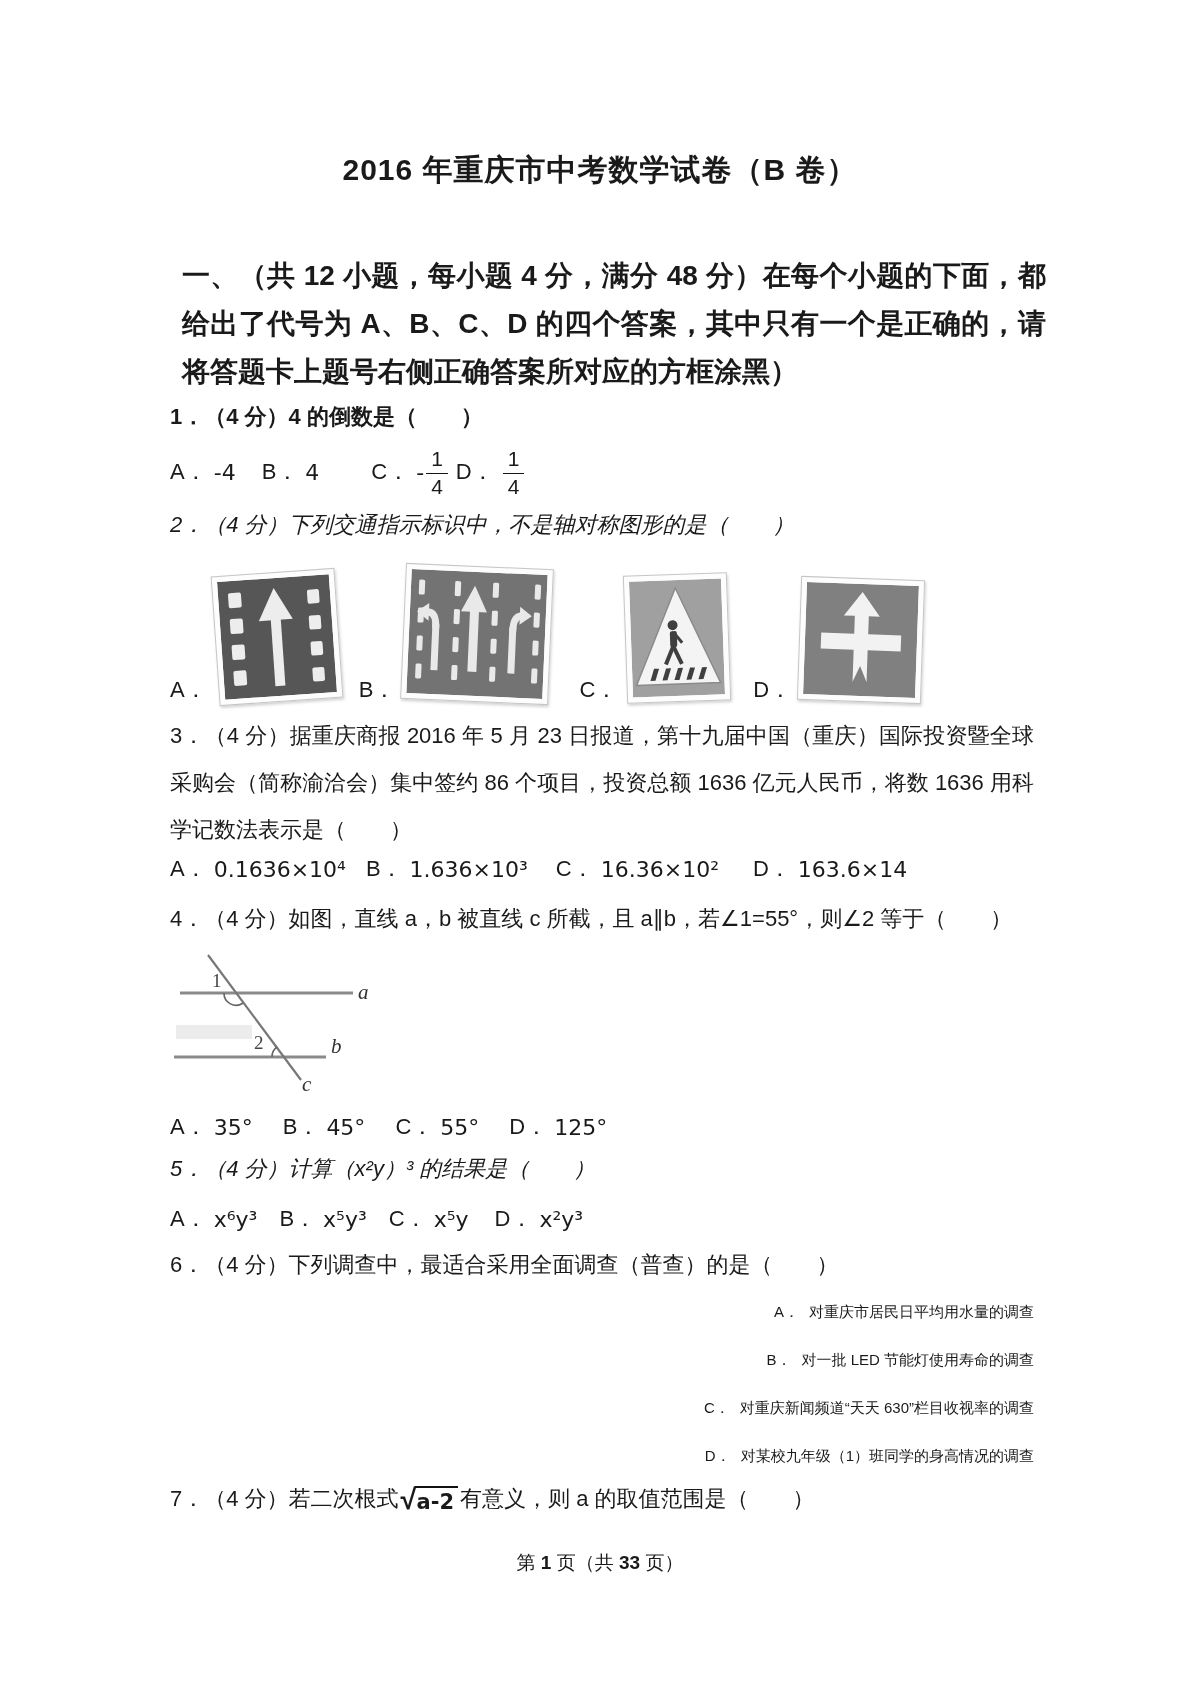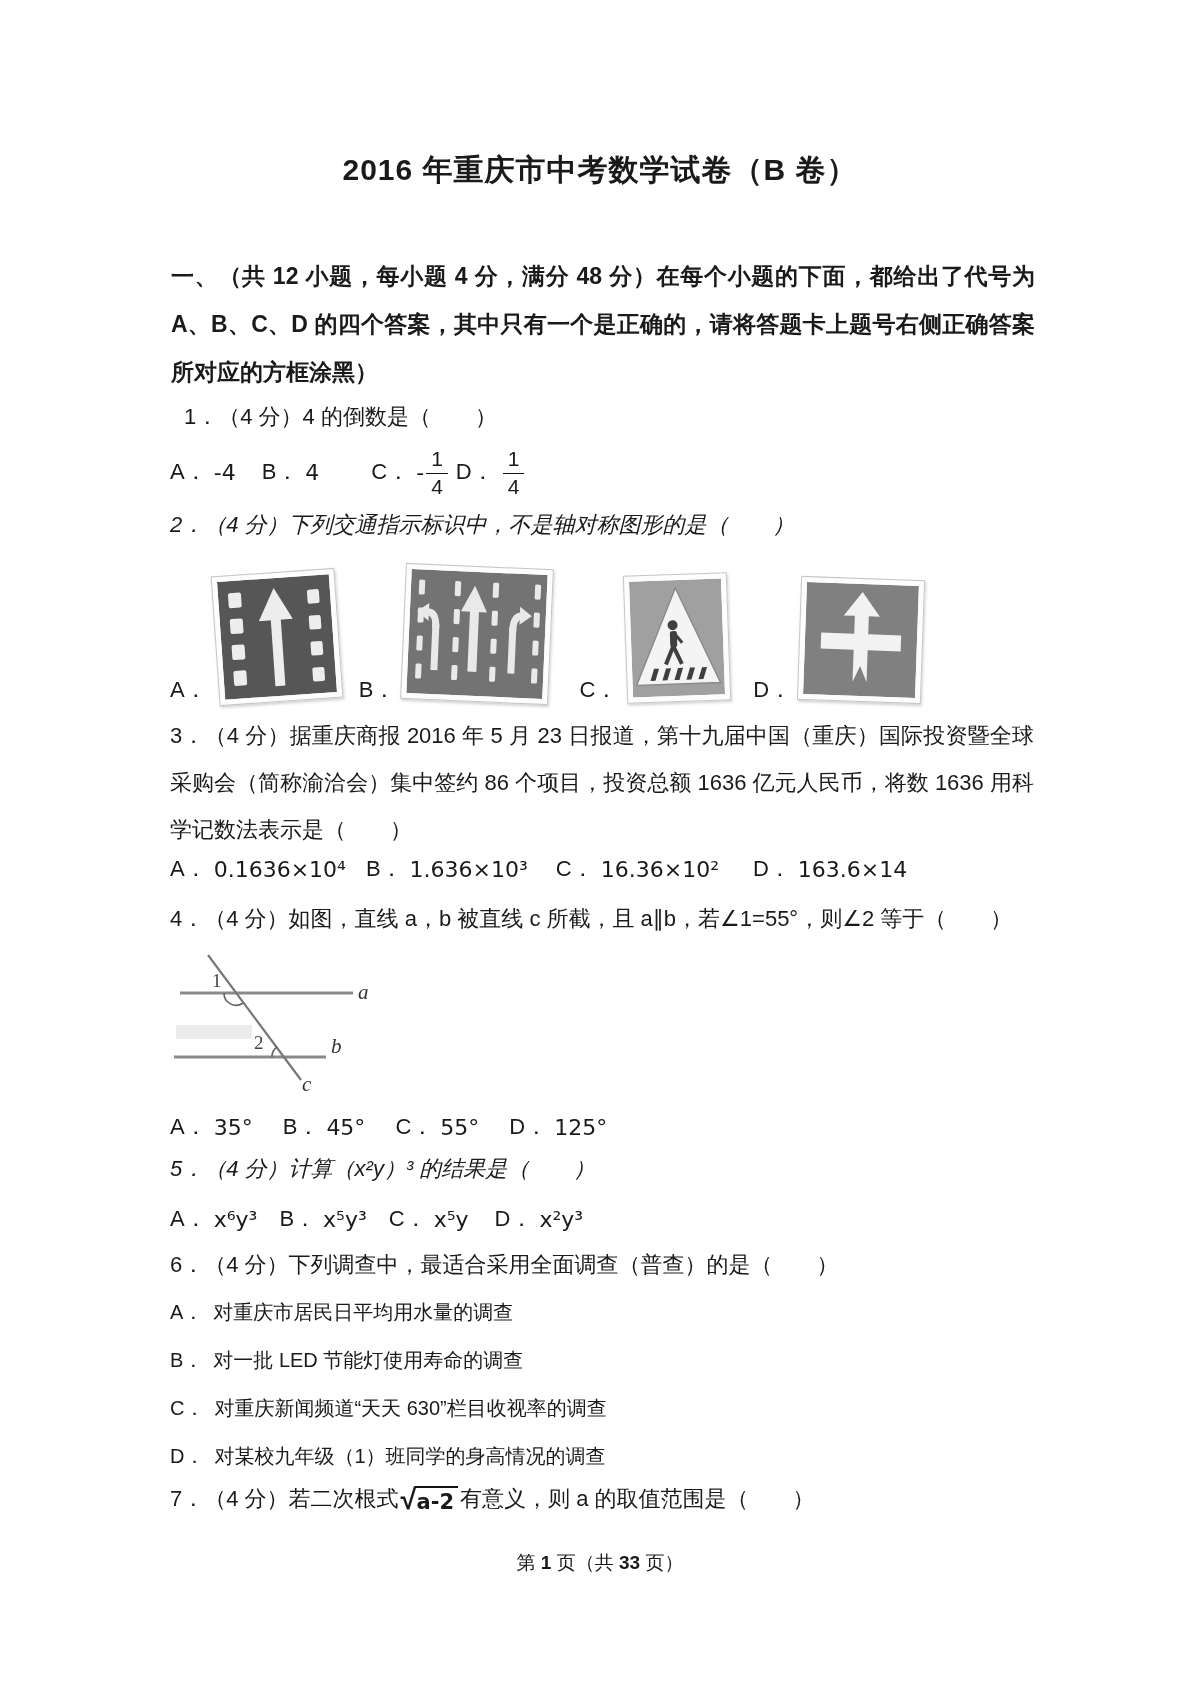--- a/index.html
+++ b/index.html
@@ -2,21 +2,21 @@
 <html><head>
 <meta charset="utf-8">
 <style>
   html,body{margin:0;padding:0;background:#ffffff;}
   .page{
     position:relative;width:1200px;height:1698px;background:#ffffff;
     font-family:"Liberation Sans","DejaVu Sans",sans-serif;color:#1a1a1a;overflow:hidden;
   }
   .abs{position:absolute;}
   .title{top:150px;left:0;width:100%;text-align:center;font-size:30px;font-weight:bold;letter-spacing:1px;}
-  .intro{top:252px;left:171px;width:864px;font-size:23px;font-weight:bold;line-height:48px;text-align:justify;}
+  .intro{top:252px;left:182px;width:864px;font-size:28px;font-weight:bold;line-height:48px;text-align:justify;}
   .qline{font-size:22px;line-height:30px;white-space:nowrap;}
   .qpara{font-size:22px;line-height:47px;text-align:justify;}
   .opt-row{display:flex;align-items:center;font-size:22px;}
   .opt{display:flex;align-items:center;white-space:nowrap;}
   .opt .olabel{margin-right:7px;}
   .math{font-family:"DejaVu Sans","Liberation Sans",sans-serif;}
   
   .frac{display:inline-flex;flex-direction:column;align-items:center;line-height:1.15;font-size:21px;transform:translateY(1px);margin:0 2px;}
   .frac .fn{padding:0 5px 1px 5px;border-bottom:1.8px solid #151515;}
   .frac .fd{padding-top:1px;}
@@ -24,21 +24,21 @@
   .signs-row{top:556px;left:170px;width:880px;height:146px;display:flex;align-items:flex-end;}
   .sign-group{display:flex;align-items:flex-end;}
   .sign-label{font-size:22px;margin-right:8px;line-height:24px;}
   .sign-frame{background:#fdfdfd;padding:5px;border:1px solid #c6c6c6;box-shadow:1px 2px 3px rgba(0,0,0,0.18);font-size:0;}
   .rotA{transform:rotate(-4deg);}
   .rotB{transform:rotate(2.5deg);}
   .rotC{transform:rotate(-2deg);}
   .rotD{transform:rotate(2deg);}
   .mrA{margin-right:20px;} .mrB{margin-right:28px;} .mrC{margin-right:24px;}
   
-  .q6-opts{top:1288px;left:170px;width:864px;font-size:20px;line-height:48px;}
+  .q6-opts{top:1288px;left:170px;width:864px;font-size:15px;line-height:48px;text-align:right;}
   .q6-opts .oline{white-space:nowrap;}
   .q6-opts .olabel{margin-right:10px;}
   
   .q7{top:1484px;left:170px;display:flex;align-items:center;font-size:22px;white-space:nowrap;text-align:center;}
   .radical{display:inline-flex;align-items:flex-start;font-weight:bold;margin:0 2px;}
   .sqrt-sym{font-size:29px;line-height:26px;font-weight:bold;}
   .radicand{border-top:2.2px solid #111;padding:3px 4px 0 2px;margin-left:-2px;font-size:21px;line-height:22px;}
   
   .footer{top:1550px;left:0;width:100%;text-align:center;font-size:19px;}
   .footer b{font-weight:bold;}
@@ -47,21 +47,21 @@
 </style>
 </head>
 <body>
 
 <div class="page">
 
   <div class="abs title">2016 年重庆市中考数学试卷（B 卷）</div>
 
   <div class="abs intro">一、（共 12 小题，每小题 4 分，满分 48 分）在每个小题的下面，都给出了代号为 A、B、C、D 的四个答案，其中只有一个是正确的，请将答题卡上题号右侧正确答案所对应的方框涂黑）</div>
 
-  <div class="abs qline" style="top:402px;left:184px;">1．（4 分）4 的倒数是（　　）</div>
+  <div class="abs qline" style="top:402px;left:170px;font-weight:bold;">1．（4 分）4 的倒数是（　　）</div>
   <div class="abs opt-row" style="top:443px;left:170px;height:58px;">
     <div class="opt" style="margin-right:26px;">
       <span class="olabel">A．</span>
       <span class="math">-4</span>
     </div>
     <div class="opt" style="margin-right:52px;">
       <span class="olabel">B．</span>
       <span class="math">4</span>
     </div>
     <div class="opt" style="margin-right:6px;">

